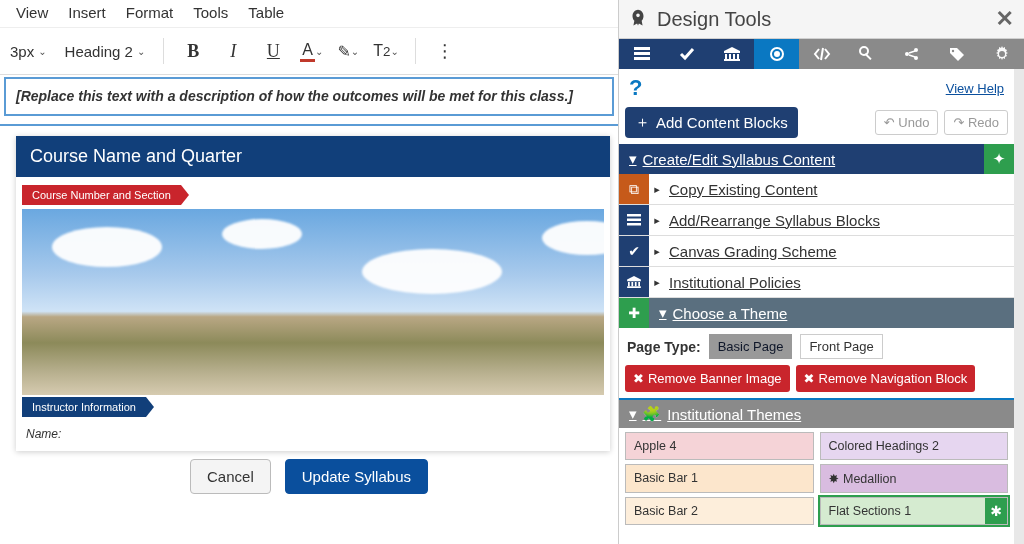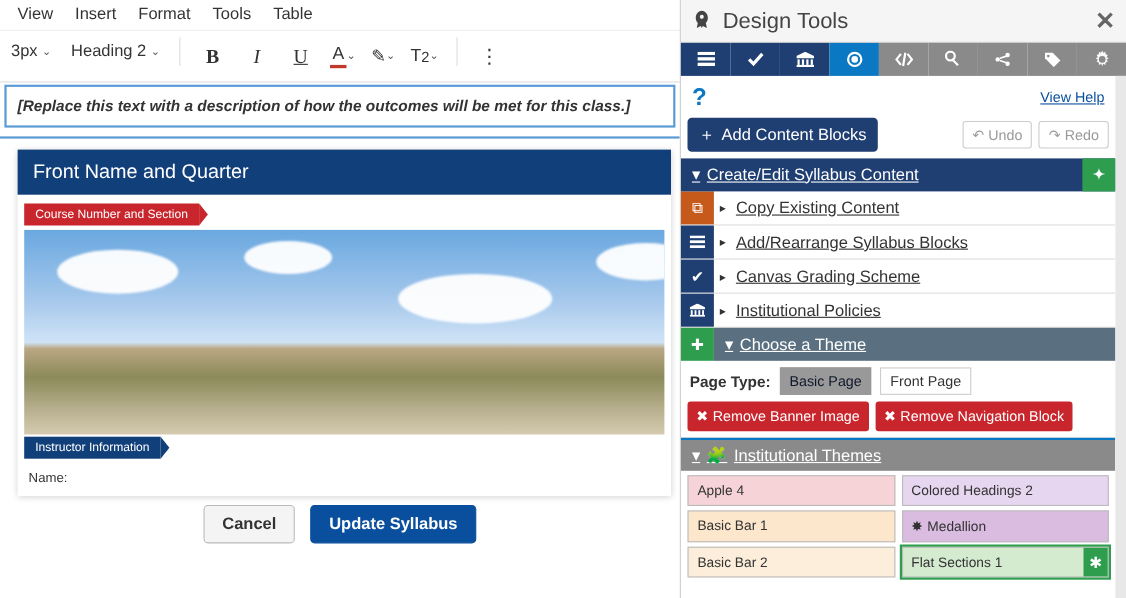--- a/index.html
+++ b/index.html
@@ -4,21 +4,21 @@
 <style>
   * { box-sizing: border-box; margin: 0; padding: 0; }
   body { font-family: "Helvetica Neue", Arial, sans-serif; width: 1024px; height: 544px; overflow: hidden; font-size: 14px; color: #333; }
   .app { display: flex; width: 100%; height: 100%; }
   .editor-pane { flex: 1; min-width: 0; }
   .right-pane { width: 406px; border-left: 1px solid #ccc; display: flex; flex-direction: column; background: #fff; }
 
   
   .menubar { display: flex; gap: 20px; padding: 4px 8px 6px 16px; color: #333; font-size: 15px; border-bottom: 1px solid #eee; }
   .menubar span { cursor: pointer; }
-  .toolbar { display: flex; align-items: flex-start; gap: 6px; padding: 6px 8px 6px 4px; border-bottom: 1px solid #ddd; }
+  .toolbar { display: flex; align-items: center; gap: 6px; padding: 6px 8px 6px 4px; border-bottom: 1px solid #ddd; }
   .dd { display: inline-flex; align-items: center; gap: 4px; padding: 4px 6px; font-size: 15px; }
   .chev { font-size: 10px; color: #555; }
   .tbtn { width: 34px; height: 34px; display: inline-flex; align-items: center; justify-content: center; font-family: Georgia, serif; font-size: 18px; border-radius: 4px; cursor: pointer; }
   .tbtn.small { width: auto; padding: 0 4px; font-family: Arial; font-size: 16px; }
   .sep { width: 1px; height: 26px; background: #ddd; margin: 0 6px; }
 
   
   .edit-wrap { padding: 2px 4px 8px 4px; border: 2px solid #5a9bd5; border-top: none; border-left: none; border-right: none; }
   .edit-placeholder { border: 2px solid #5a9bd5; padding: 8px 10px; color: #333; font-size: 14px; font-style: italic; font-weight: 700; font-family: "Helvetica Neue", Arial; line-height: 1.35; }
 
@@ -28,23 +28,23 @@
   .ribbon { position: relative; display: inline-block; background: #c9252c; color: #fff; font-size: 11px; padding: 4px 10px; margin: 8px 0 4px 6px; }
   .ribbon::after { content: ""; position: absolute; right: -8px; top: 0; border-top: 10px solid transparent; border-bottom: 10px solid transparent; border-left: 8px solid #c9252c; }
   .ribbon.blue { background: #113f7a; margin-top: 2px; margin-left: 6px; }
   .ribbon.blue::after { border-left-color: #113f7a; }
   .banner { width: calc(100% - 12px); height: 186px; margin: 0 6px; background: linear-gradient(to bottom, #6aa8e0 0%, #a7c9ec 35%, #cfe3f6 55%, #b9a784 58%, #8c8a5a 72%, #b8b08f 88%, #d6cbb0 100%); position: relative; overflow: hidden; }
   .cloud { position: absolute; background: #fff; border-radius: 50%; filter: blur(1px); opacity: 0.95; }
   .c1 { width: 110px; height: 40px; top: 18px; left: 30px; }
   .c2 { width: 80px; height: 30px; top: 10px; left: 200px; }
   .c3 { width: 140px; height: 45px; top: 40px; left: 340px; }
   .c4 { width: 90px; height: 34px; top: 12px; left: 520px; }
-  .form-row { padding: 6px 10px 10px 10px; font-size: 12px; }
-
-  .footer-btns { margin-top: 8px; display: flex; justify-content: center; gap: 14px; font-weight: bold; }
+  .form-row { padding: 6px 10px 10px 10px; font-size: 12px; font-style: italic; }
+
+  .footer-btns { margin-top: 8px; display: flex; justify-content: center; gap: 14px; }
   .btn { padding: 8px 16px; border: 1px solid #bbb; background: #f4f4f4; font-size: 15px; border-radius: 4px; cursor: pointer; }
   .btn.primary { background: #0a4f9d; color: #fff; border-color: #0a4f9d; }
 
   
   .dt-header { display: flex; align-items: center; justify-content: space-between; background: #f5f5f5; padding: 6px 10px 6px 8px; border-bottom: 1px solid #d0d0d0; }
   .dt-header .title { display: flex; align-items: center; gap: 8px; font-size: 20px; color: #444; }
   .dt-close { font-size: 22px; color: #666; cursor: pointer; font-weight: bold; }
   .dt-tabs { display: flex; }
   .dt-tab { flex: 1; height: 30px; display: flex; align-items: center; justify-content: center; color: #fff; cursor: pointer; }
   .dt-tabs .n1 { background: #1f3f72; }
@@ -130,21 +130,21 @@
       <span class="tbtn small">T<sup>2</sup> <span class="chev">⌄</span></span>
       <span class="sep"></span>
       <span class="tbtn">⋮</span>
     </div>
 
     <div class="edit-wrap">
       <div class="edit-placeholder">[Replace this text with a description of how the outcomes will be met for this class.]</div>
     </div>
 
     <div class="card">
-      <div class="course-title">Front Name and Quarter</div>
+      <div class="course-title">Course Name and Quarter</div>
       <div><span class="ribbon">Course Number and Section</span></div>
       <div class="banner">
         <div class="cloud c1"></div>
           <div class="cloud c2"></div>
           <div class="cloud c3"></div>
           <div class="cloud c4"></div>
       </div>
       <div><span class="ribbon blue">Instructor Information</span></div>
       <div class="form-row"><span>Name:</span></div>
     </div>

